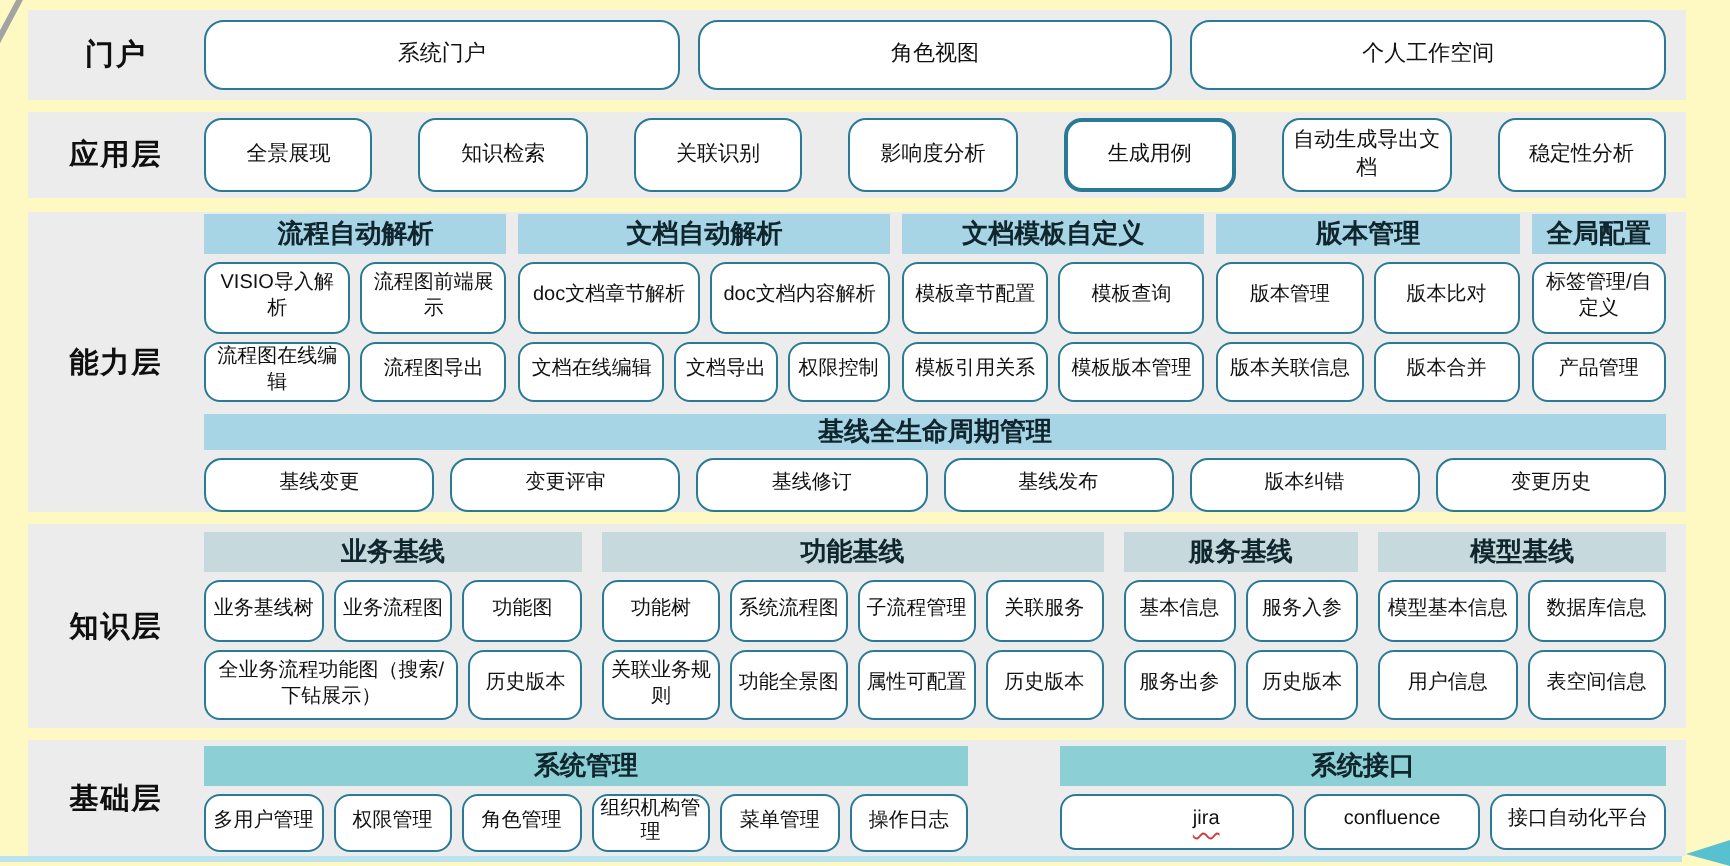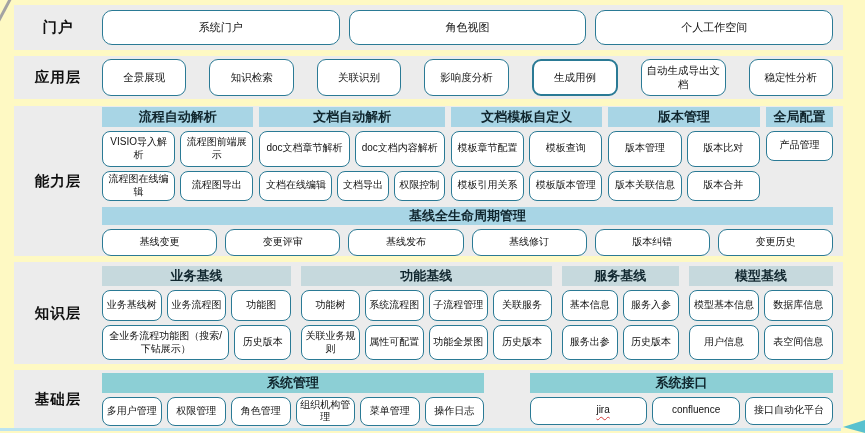--- a/index.html
+++ b/index.html
@@ -154,31 +154,34 @@
               <div class="box">版本管理</div>
               <div class="box">版本比对</div>
             </div>
           <div class="boxrow r2">
               <div class="box">版本关联信息</div>
               <div class="box">版本合并</div>
             </div>
         </div>
         <div class="group cap-g5">
           <div class="group-header cap-header">全局配置</div>
+          <div class="boxrow r1">
+              <div class="box">标签管理/自定义</div>
+            </div>
           <div class="boxrow r2">
               <div class="box">产品管理</div>
             </div>
         </div>
       </div>
       <div class="group-header cap-header baseline-header">基线全生命周期管理</div>
       <div class="boxrow baseline-row">
           <div class="box">基线变更</div>
           <div class="box">变更评审</div>
+          <div class="box">基线修订</div>
           <div class="box">基线发布</div>
-          <div class="box">基线修订</div>
           <div class="box">版本纠错</div>
           <div class="box">变更历史</div>
         </div>
     </div>
   </section>
 
   <section class="band" id="band-knowledge">
     <div class="layer-label">知识层</div>
     <div class="content">
       <div class="kn-groups">
@@ -197,22 +200,22 @@
         <div class="group kn-g2">
           <div class="group-header kn-header">功能基线</div>
           <div class="boxrow r1">
               <div class="box">功能树</div>
               <div class="box">系统流程图</div>
               <div class="box">子流程管理</div>
               <div class="box">关联服务</div>
             </div>
           <div class="boxrow r2">
               <div class="box">关联业务规则</div>
+              <div class="box">功能全景图</div>
               <div class="box">属性可配置</div>
-              <div class="box">功能全景图</div>
               <div class="box">历史版本</div>
             </div>
         </div>
         <div class="group kn-g3">
           <div class="group-header kn-header">服务基线</div>
           <div class="boxrow r1">
               <div class="box">基本信息</div>
               <div class="box">服务入参</div>
             </div>
           <div class="boxrow r2">

